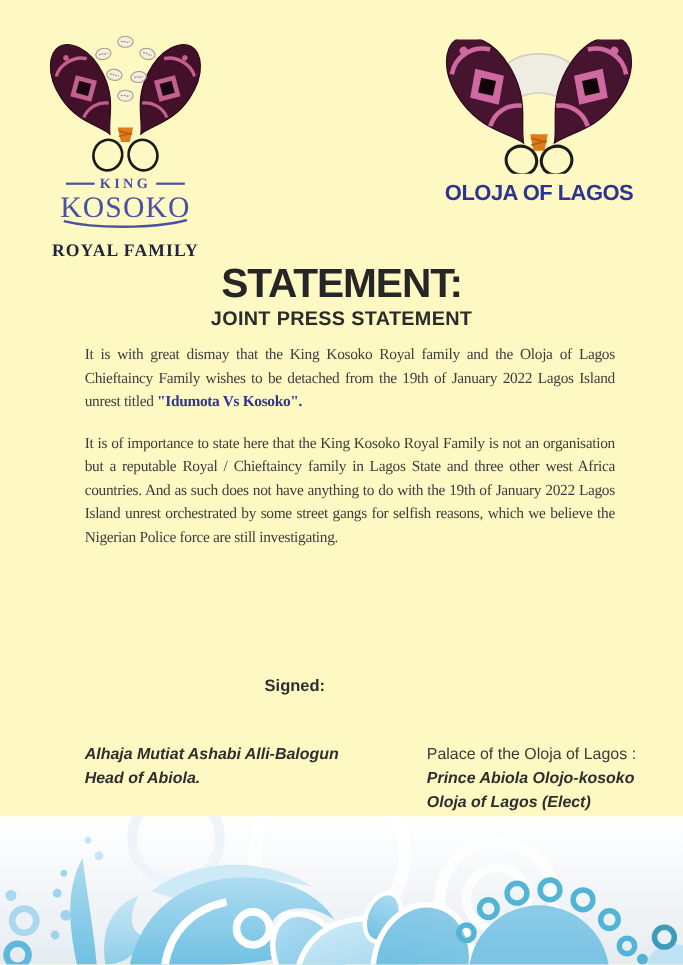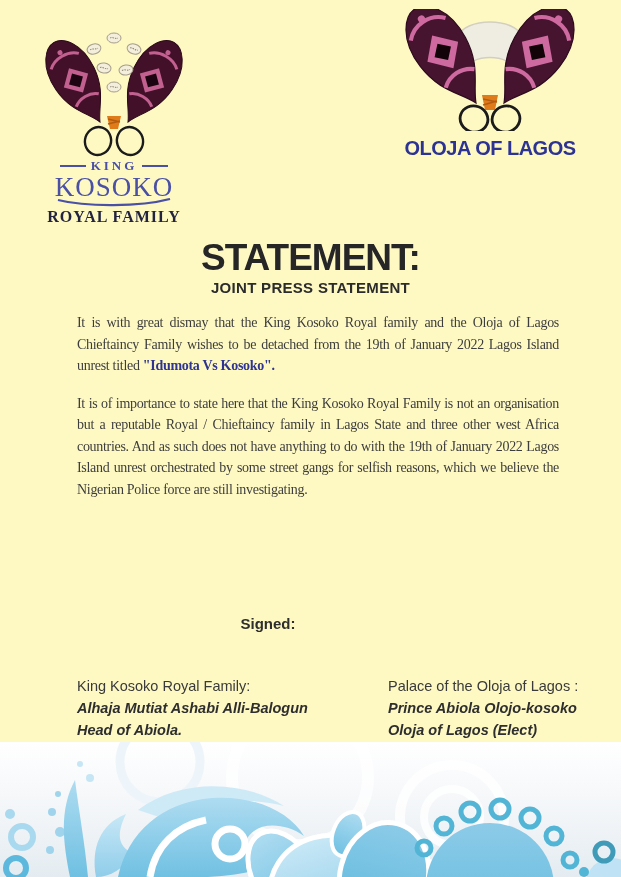--- a/index.html
+++ b/index.html
@@ -6,32 +6,32 @@
   .page{
     position:relative;
     width:621px;height:877px;
     background:#fef9c3;
     overflow:hidden;
     font-family:"Liberation Sans",sans-serif;
     color:#3d3d3d;
   }
   
   .logo-left{position:absolute;left:38px;top:26px;width:152px;text-align:center;}
-  .logo-right{position:absolute;left:393px;top:9px;width:194px;text-align:center;}
+  .logo-right{position:absolute;left:393px;top:36px;width:194px;text-align:center;}
   .kk-king-row{display:flex;align-items:center;justify-content:center;gap:5px;margin-top:-4px;}
   .kk-king-row .rule{display:inline-block;width:26px;height:2px;background:#4a50a5;}
   .kk-king{font-family:"Liberation Serif",serif;font-size:13px;letter-spacing:3px;color:#4a50a5;font-weight:600;}
   .kk-kosoko{font-family:"Liberation Serif",serif;font-size:27px;letter-spacing:1px;color:#4a50a5;line-height:26px;text-align:center;}
   .kk-swoosh{display:block;margin:-2px auto 0 auto;}
-  .kk-royal{font-family:"Liberation Serif",serif;font-size:16px;font-weight:bold;letter-spacing:1px;color:#23233f;margin-top:1px;}
+  .kk-royal{font-family:"Liberation Serif",serif;font-size:16px;font-weight:bold;letter-spacing:1px;color:#23233f;margin-top:12px;}
   .oloja-label{font-size:20px;font-weight:800;letter-spacing:-0.5px;color:#2d3393;margin-top:2px;}
   
   .title-block{position:absolute;left:0;top:238px;width:621px;text-align:center;}
   .title-main{font-size:37px;font-weight:800;letter-spacing:-1px;color:#262626;line-height:40px;margin:0;}
-  .title-sub{font-size:15px;font-weight:800;letter-spacing:0.3px;color:#2b2b2b;margin:1px 0 0 0;}
+  .title-sub{font-size:18px;font-weight:800;letter-spacing:0.3px;color:#2b2b2b;margin:1px 0 0 0;}
   
   .content{position:absolute;left:77px;top:312px;width:482px;}
   .content p{
     margin:0 0 16px 0;
     font-size:14px;letter-spacing:-0.3px;
     line-height:21.5px;
     text-align:justify;
     color:#3d3d3d;
     font-family:Liberation Serif, serif;
   }
@@ -121,21 +121,20 @@
   </div>
 
   <main class="content">
     <p><span>It is with great dismay  that the King Kosoko Royal family and the Oloja of Lagos Chieftaincy Family wishes to  be detached from the 19th of January 2022 Lagos Island unrest titled </span><span class="highlight">"Idumota Vs Kosoko".</span></p>
     <p>It is of importance to state here that the King Kosoko Royal Family is not an organisation but a reputable Royal / Chieftaincy family in Lagos State and three other west Africa countries. And as such does not have anything to do with the 19th of January 2022 Lagos Island unrest orchestrated by some street gangs for selfish reasons, which we believe the Nigerian Police force are still investigating.</p>
   </main>
 
   <div class="signed">Signed:</div>
 
   <div class="sig-block sig-left">
-    <div class="sig-org">King Kosoko Royal Family:</div>
     <div class="sig-name">Alhaja Mutiat Ashabi Alli-Balogun</div>
     <div class="sig-role">Head of Abiola.</div>
   </div>
   <div class="sig-block sig-right">
     <div class="sig-org">Palace of the Oloja of Lagos :</div>
     <div class="sig-name">Prince Abiola Olojo-kosoko</div>
     <div class="sig-role">Oloja of Lagos (Elect)</div>
   </div>
 
   <div class="splash">

